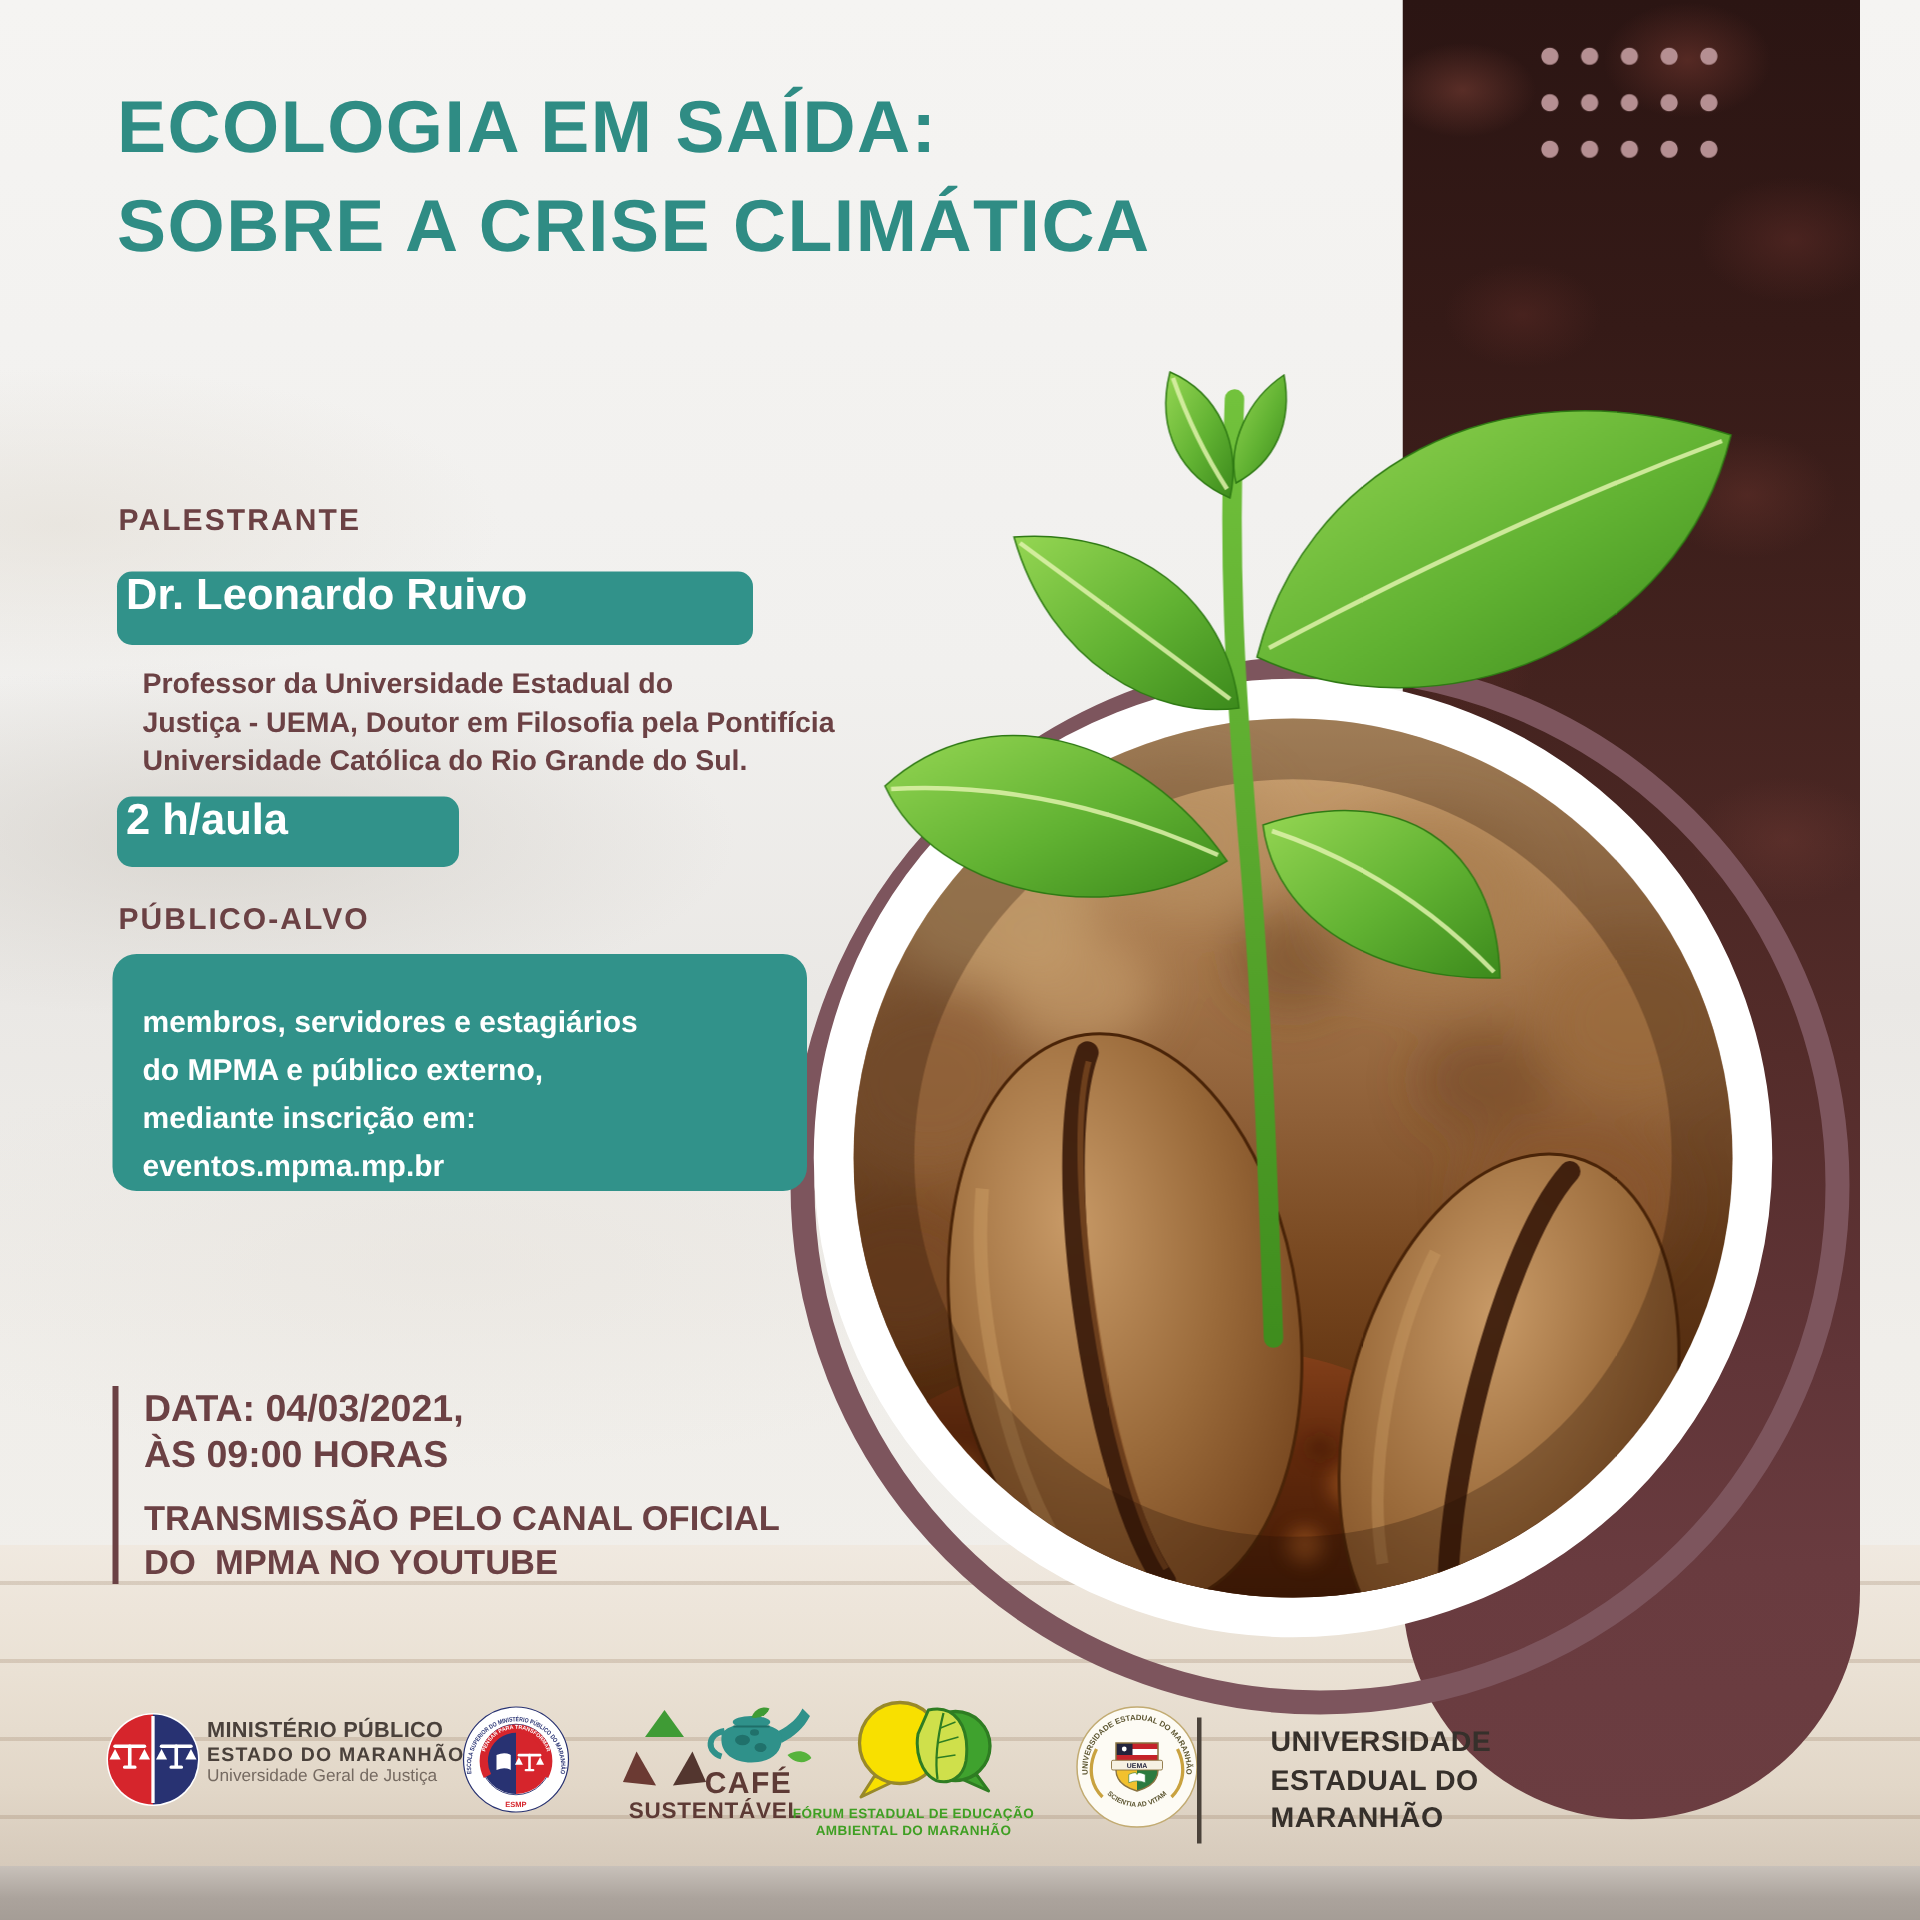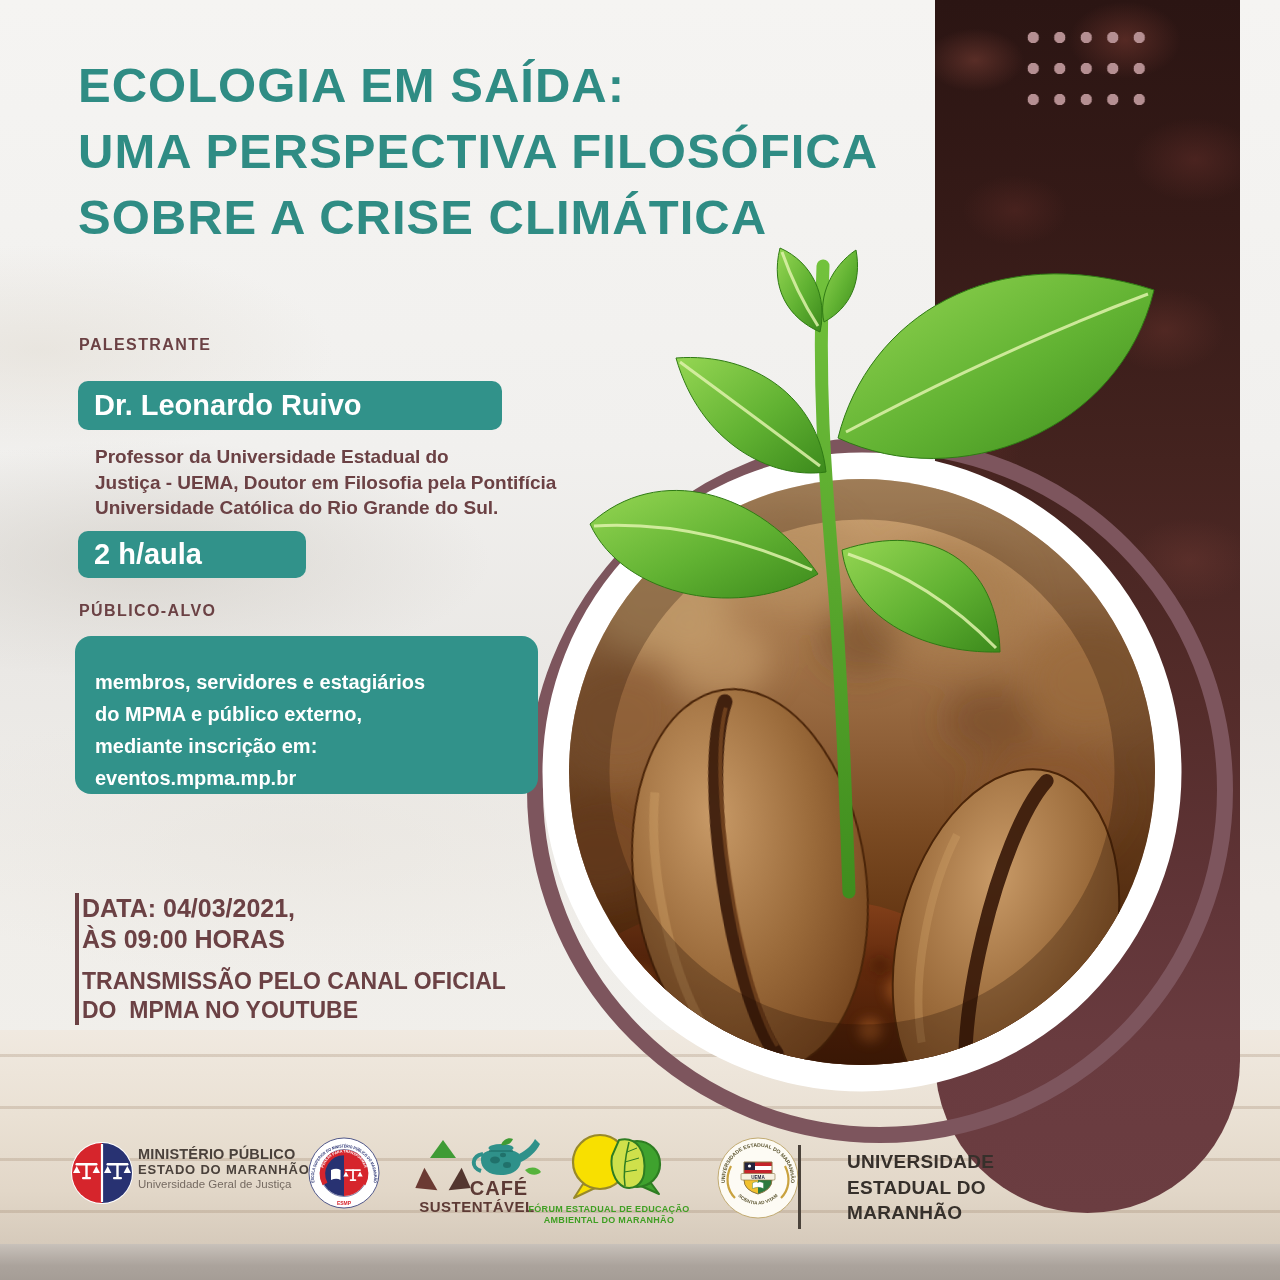--- a/index.html
+++ b/index.html
@@ -43,37 +43,37 @@
       linear-gradient(180deg,#2b1513 0%,#351a17 18%,#44231f 38%,#542c2a 58%,#613538 75%,#693b3f 86%,#6b3d41 100%);
   }
   .dots{
     left:1020px;top:22px;width:133px;height:94px;
     background-image:radial-gradient(circle,#b58f92 5.4px,rgba(0,0,0,0) 6px);
     background-size:26.5px 31px;
   }
   .scene{left:0;top:0;}
   
   .title{left:78px;top:52px;color:#2f8c84;font-weight:bold;font-size:49px;line-height:66px;letter-spacing:1px;}
-  .section-label{color:#6b4144;font-weight:bold;font-size:16px;letter-spacing:1.4px;}
+  .section-label{color:#6b4144;font-weight:bold;font-size:20px;letter-spacing:1.4px;}
   .label-palestrante{left:79px;top:336px;}
   .label-publico{left:79px;top:602px;}
   .badge{
     background:#31928a;color:#fff;font-weight:bold;border-radius:10px;
-    display:flex;align-items:center;padding-left:16px;box-sizing:border-box;
+    display:flex;align-items:flex-start;padding-left:6px;box-sizing:border-box;
   }
   .name-badge{left:78px;top:381px;width:424px;height:49px;font-size:29px;}
   .hours-badge{left:78px;top:531px;width:228px;height:47px;font-size:29px;}
   .bio{left:95px;top:444px;color:#6b4144;font-weight:bold;font-size:19px;line-height:25.5px;}
   .audience-box{
     left:75px;top:636px;width:463px;height:158px;border-radius:16px;
     background:#31928a;color:#fff;font-weight:bold;font-size:20px;line-height:32px;
     padding:30px 20px;box-sizing:border-box;
   }
   .schedule{
-    left:75px;top:893px;border-left:4px solid #6b4144;padding-left:3px;color:#6b4144;font-weight:bold;
+    left:75px;top:924px;border-left:4px solid #6b4144;padding-left:17px;color:#6b4144;font-weight:bold;
   }
   .sched-date{font-size:25px;line-height:31px;white-space:pre-wrap;}
   .sched-spacer{height:12px;}
   .sched-trans{font-size:23px;line-height:29px;white-space:pre-wrap;}
   
   .mp-text{left:138px;top:1146px;color:#4a413b;}
   .mp-l1{font-size:14.5px;font-weight:bold;letter-spacing:.2px;}
   .mp-l2{font-size:13px;font-weight:bold;letter-spacing:.8px;}
   .mp-l3{font-size:11.5px;color:#756a61;margin-top:1px;}
   .uema-divider{left:798px;top:1145px;width:3px;height:84px;background:#4a423a;}
@@ -213,21 +213,20 @@
         <path d="M 820 466 Q 748 412 680 362"></path>
         <path d="M 812 570 Q 700 520 594 526"></path>
         <path d="M 848 554 Q 932 582 996 648"></path>
         <path d="M 818 326 Q 796 292 782 252"></path>
       </g>
     </g>
   </svg>
 
   <div class="abs title">
     <div>ECOLOGIA EM SAÍDA:</div>
-    <div>UMA PERSPECTIVA FILOSÓFICA</div>
     <div>SOBRE A CRISE CLIMÁTICA</div>
   </div>
 
   <div class="abs section-label label-palestrante">PALESTRANTE</div>
 
   <div class="abs badge name-badge">
     <span>Dr. Leonardo Ruivo</span>
   </div>
 
   <div class="abs bio">

